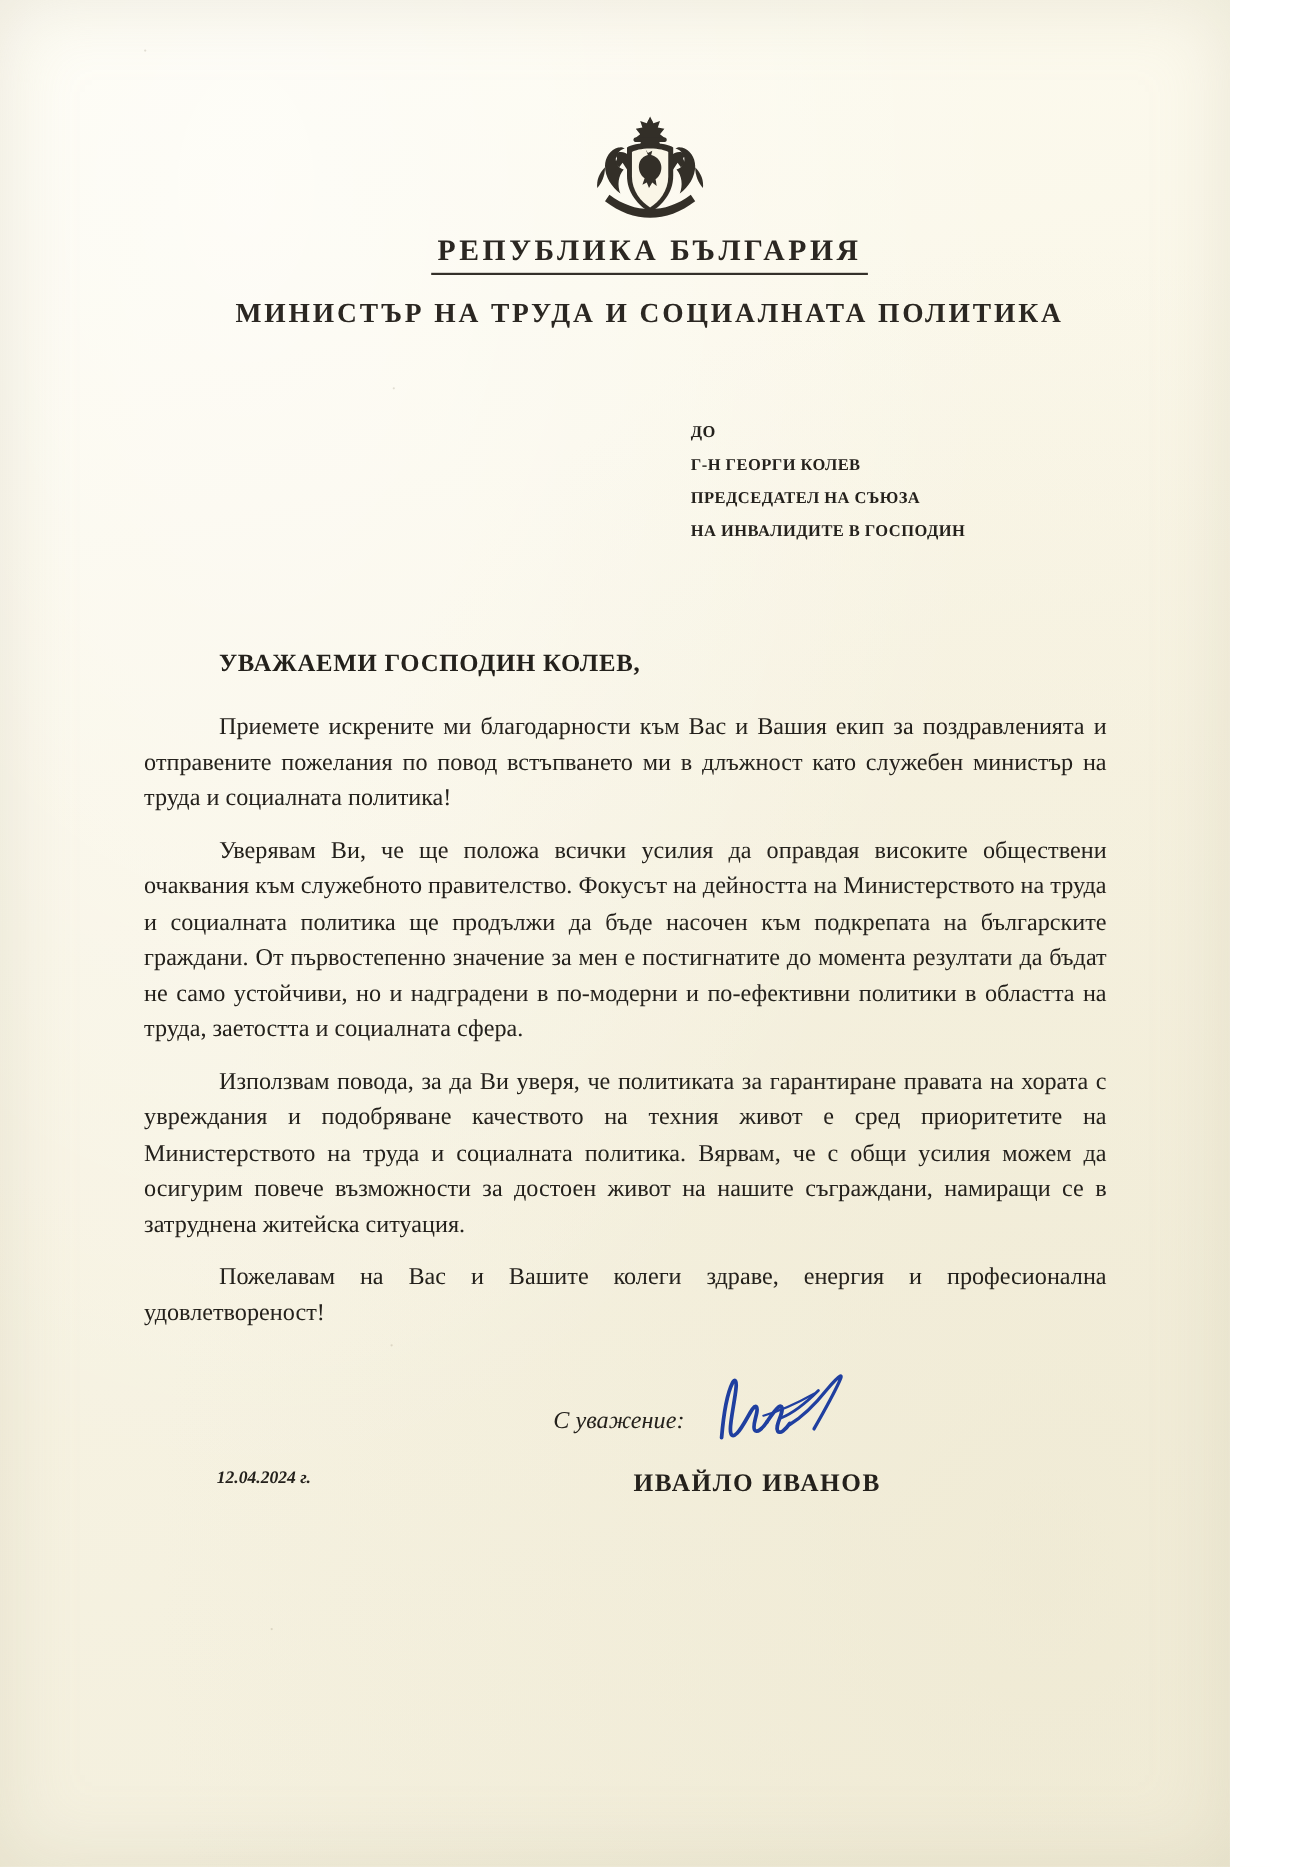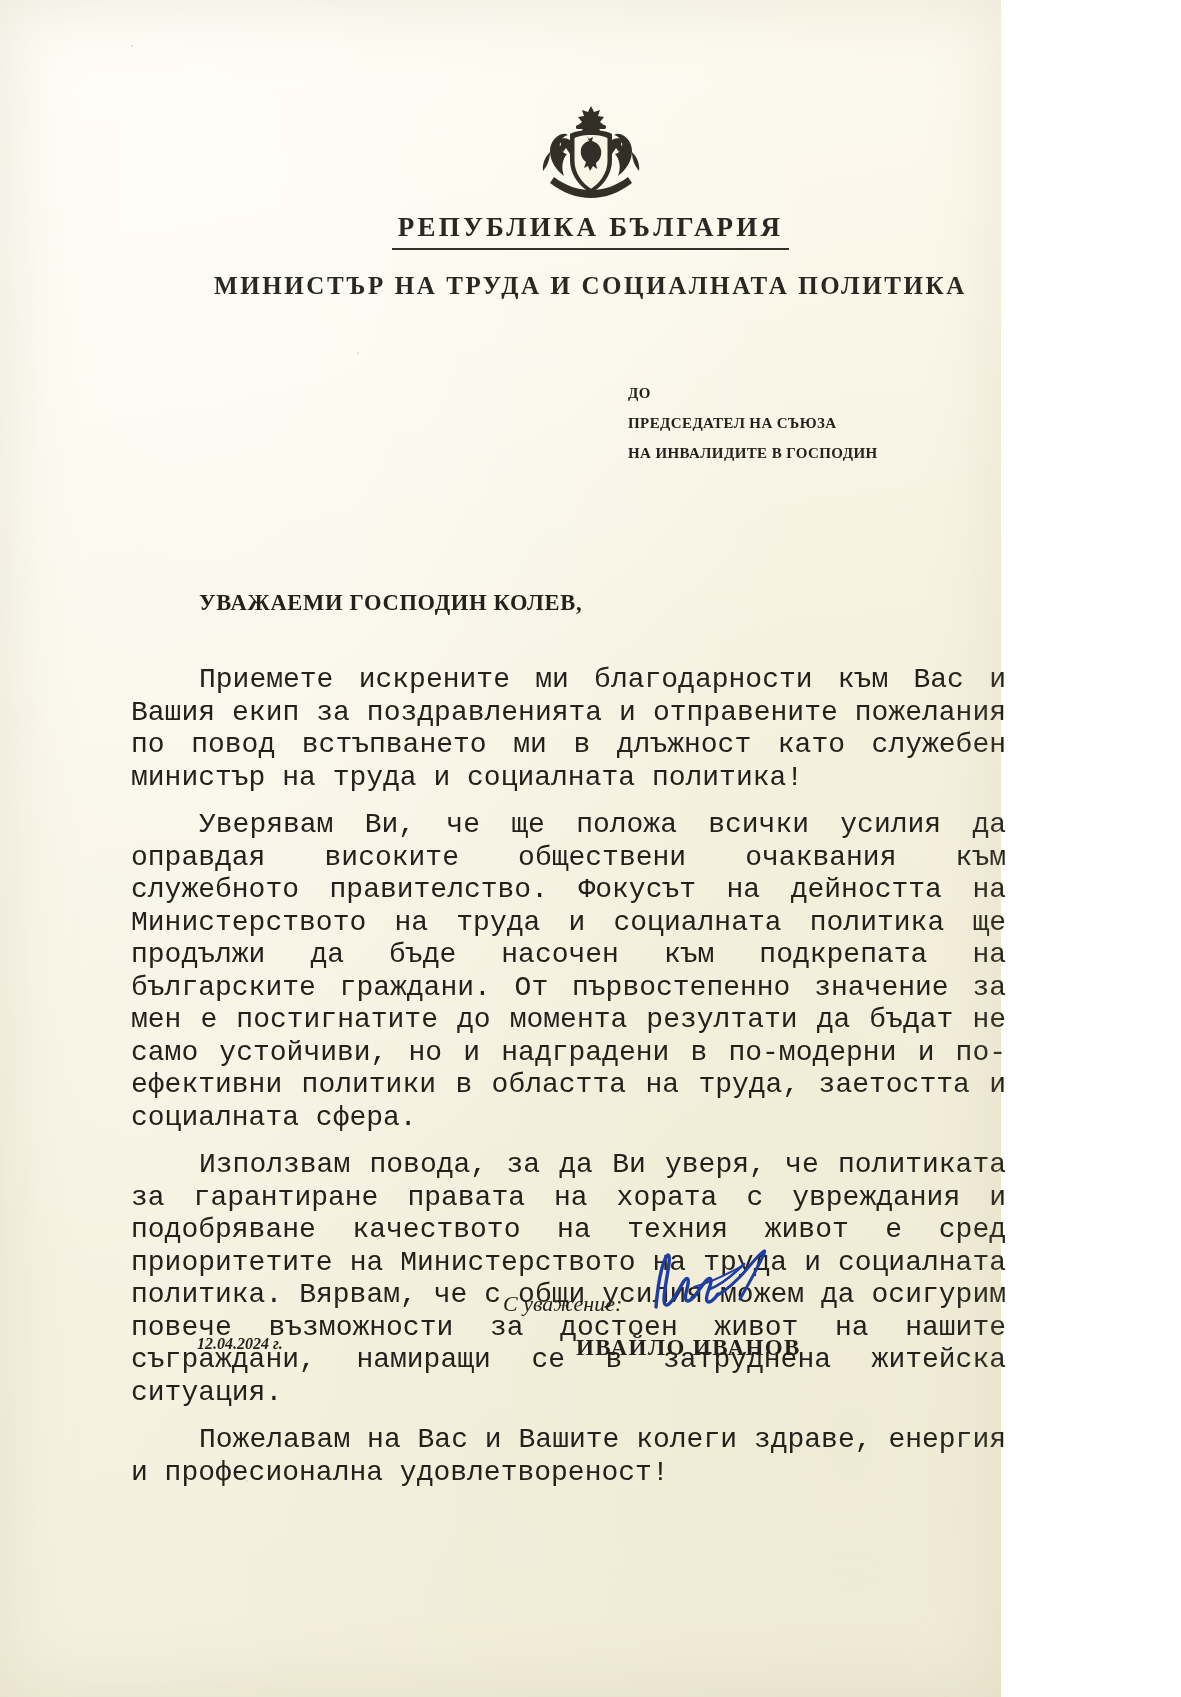--- a/index.html
+++ b/index.html
@@ -8,21 +8,21 @@
     background: #ffffff;
   }
   body {
     width: 1181px;
     height: 1697px;
     overflow: hidden;
     font-family: "Liberation Serif", serif;
   }
   .page {
     position: relative;
-    width: 1001px;
+    width: 1118px;
     height: 1697px;
     background: #fbf8ea;
     background-image:
       radial-gradient(ellipse at 20% 10%, rgba(255,255,255,0.55), rgba(255,255,255,0) 55%),
       radial-gradient(ellipse at 85% 85%, rgba(236,230,205,0.55), rgba(255,255,255,0) 60%),
       linear-gradient(170deg, #fdfbf0 0%, #f8f4e4 45%, #f3efdd 100%);
     box-sizing: border-box;
   }
   
   .page::after {
@@ -107,42 +107,40 @@
     font-weight: bold;
     font-size: 22.5px;
     letter-spacing: 0.7px;
     color: #24211c;
   }
   .body-text {
     position: absolute;
     top: 644px;
     left: 131px;
     width: 875px;
-    font-family: Liberation Mono, monospace;
-    font-size: 28px;
+    font-family: Liberation Serif, serif;
+    font-size: 22px;
     line-height: 32.5px;
     color: #24211c;
     text-align: justify;
-    margin-top: 20px;
   }
   .body-text p {
     margin: 0 0 15px 0;
     text-indent: 68px;
   }
 
   
   .sig-label {
     position: absolute;
     top: 1278px;
     left: 503px;
     font-family: "Liberation Serif", serif;
     font-style: italic;
     font-size: 22px;
     color: #24211c;
-    margin-top: 13px;
   }
   .signature-mark {
     position: absolute;
     top: 1243px;
     left: 648px;
     width: 135px;
     height: 75px;
   }
   .sig-name {
     position: absolute;
@@ -206,20 +204,21 @@
     </span>
   </div>
 
   <div class="hdr-country">
     <span>РЕПУБЛИКА БЪЛГАРИЯ</span>
   </div>
   <div class="hdr-office">МИНИСТЪР НА ТРУДА И СОЦИАЛНАТА ПОЛИТИКА</div>
 
   <div class="addressee">
     <div>ДО</div>
+    <div>Г-Н ГЕОРГИ КОЛЕВ</div>
     <div>ПРЕДСЕДАТЕЛ НА СЪЮЗА</div>
     <div>НА ИНВАЛИДИТЕ В ГОСПОДИН</div>
   </div>
 
   <div class="salutation">УВАЖАЕМИ ГОСПОДИН КОЛЕВ,</div>
 
   <div class="body-text">
     <p>Приемете искрените ми благодарности към Вас и Вашия екип за поздравленията и отправените пожелания по повод встъпването ми в длъжност като служебен министър на труда и социалната политика!</p>
     <p>Уверявам Ви, че ще положа всички усилия да оправдая високите обществени очаквания към служебното правителство. Фокусът на дейността на Министерството на труда и социалната политика ще продължи да бъде насочен към подкрепата на българските граждани. От първостепенно значение за мен е постигнатите до момента резултати да бъдат не само устойчиви, но и надградени в по-модерни и по-ефективни политики в областта на труда, заетостта и социалната сфера.</p>
     <p>Използвам повода, за да Ви уверя, че политиката за гарантиране правата на хората с увреждания и подобряване качеството на техния живот е сред приоритетите на Министерството на труда и социалната политика. Вярвам, че с общи усилия можем да осигурим повече възможности за достоен живот на нашите съграждани, намиращи се в затруднена житейска ситуация.</p>

